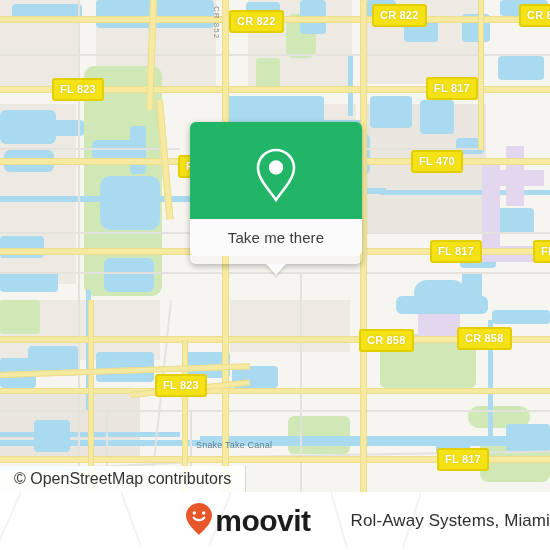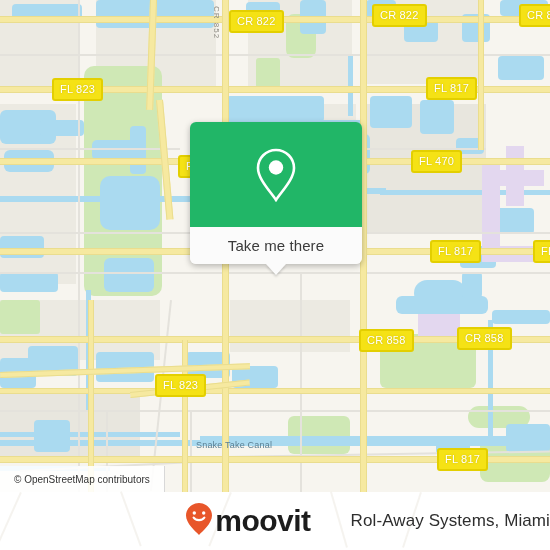--- a/index.html
+++ b/index.html
@@ -46,21 +46,21 @@
   .road-grey { position: absolute; background: #e4e2dc; }
 
   
   .shield {
     position: absolute;
     background: #f5e215;
     border: 2px solid #e3cf00;
     border-radius: 3px;
     color: #ffffff;
     font-size: 11px;
-    font-weight: normal;
+    font-weight: bold;
     line-height: 16px;
     padding: 1px 6px 2px 6px;
     white-space: nowrap;
     letter-spacing: .2px;
     text-shadow: 0 0 2px rgba(120,105,0,.35);
   }
   .shield span { display: block; }
 
   .vlabel {
     position: absolute;
@@ -90,21 +90,21 @@
   }
   #card-green {
     position: absolute; left: 0; top: 0;
     width: 172px; height: 105px;
     background: #21b667;
     border-radius: 6px 6px 0 0;
     display: flex; align-items: center; justify-content: center;
   }
   #card-green svg { display: block; }
   #card-btn {
-    position: absolute; left: 0; top: 105px;
+    position: absolute; left: 0; top: 97px;
     width: 172px; height: 37px;
     background: #fbfbfb;
     border-radius: 0 0 6px 6px;
     display: flex; align-items: center; justify-content: center;
     color: #3b3b3b;
     font-size: 15px;
     letter-spacing: .1px;
   }
   #card-tail {
     position: absolute;
@@ -118,21 +118,21 @@
   }
 
   
   #attrib {
     position: absolute;
     left: 0; top: 466px;
     height: 26px;
     padding: 0 14px 0 14px;
     background: rgba(255,255,255,.88);
     display: flex; align-items: center;
-    font-size: 10px;
+    font-size: 16px;
     color: #333333;
     border-right: 1px solid #d8d8d8;
     z-index: 30;
   }
 
   
   #footer {
     position: absolute;
     left: 0; top: 492px;
     width: 550px; height: 58px;

